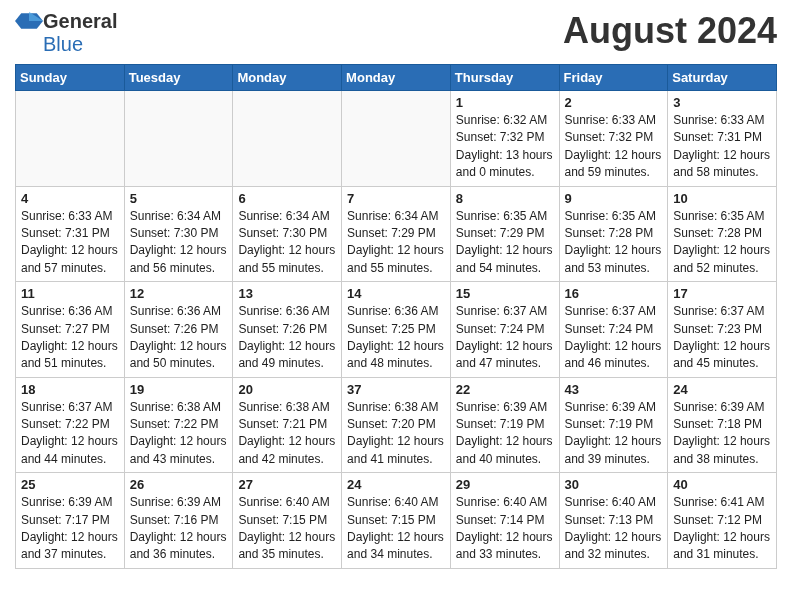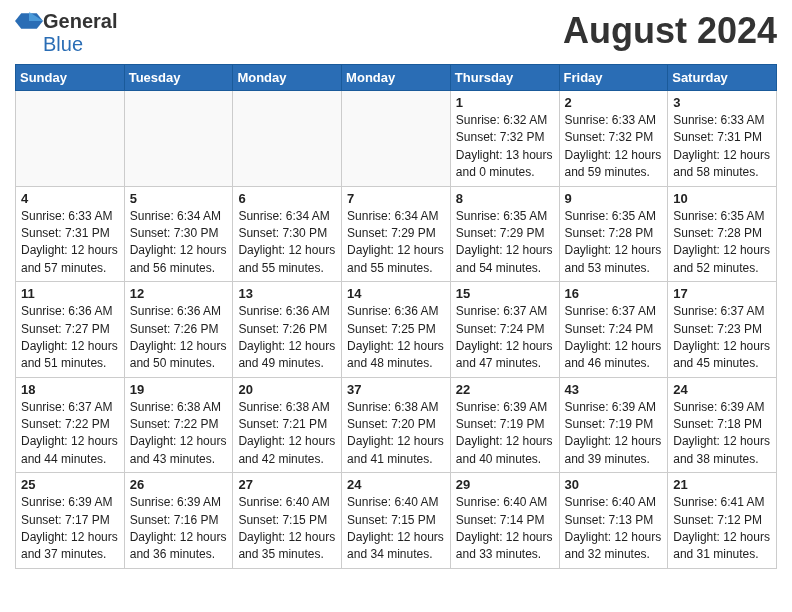--- a/index.html
+++ b/index.html
@@ -235,18 +235,18 @@
         </td>
         <td>
           <span class="day-number">29</span>
           <div class="day-info">Sunrise: 6:40 AM<br>Sunset: 7:14 PM<br>Daylight: 12 hours and 33 minutes.</div>
         </td>
         <td>
           <span class="day-number">30</span>
           <div class="day-info">Sunrise: 6:40 AM<br>Sunset: 7:13 PM<br>Daylight: 12 hours and 32 minutes.</div>
         </td>
         <td>
-          <span class="day-number">21</span>
+          <span class="day-number">40</span>
           <div class="day-info">Sunrise: 6:41 AM<br>Sunset: 7:12 PM<br>Daylight: 12 hours and 31 minutes.</div>
         </td>
       </tr>
     </tbody>
 </table>
 
 </body></html>

